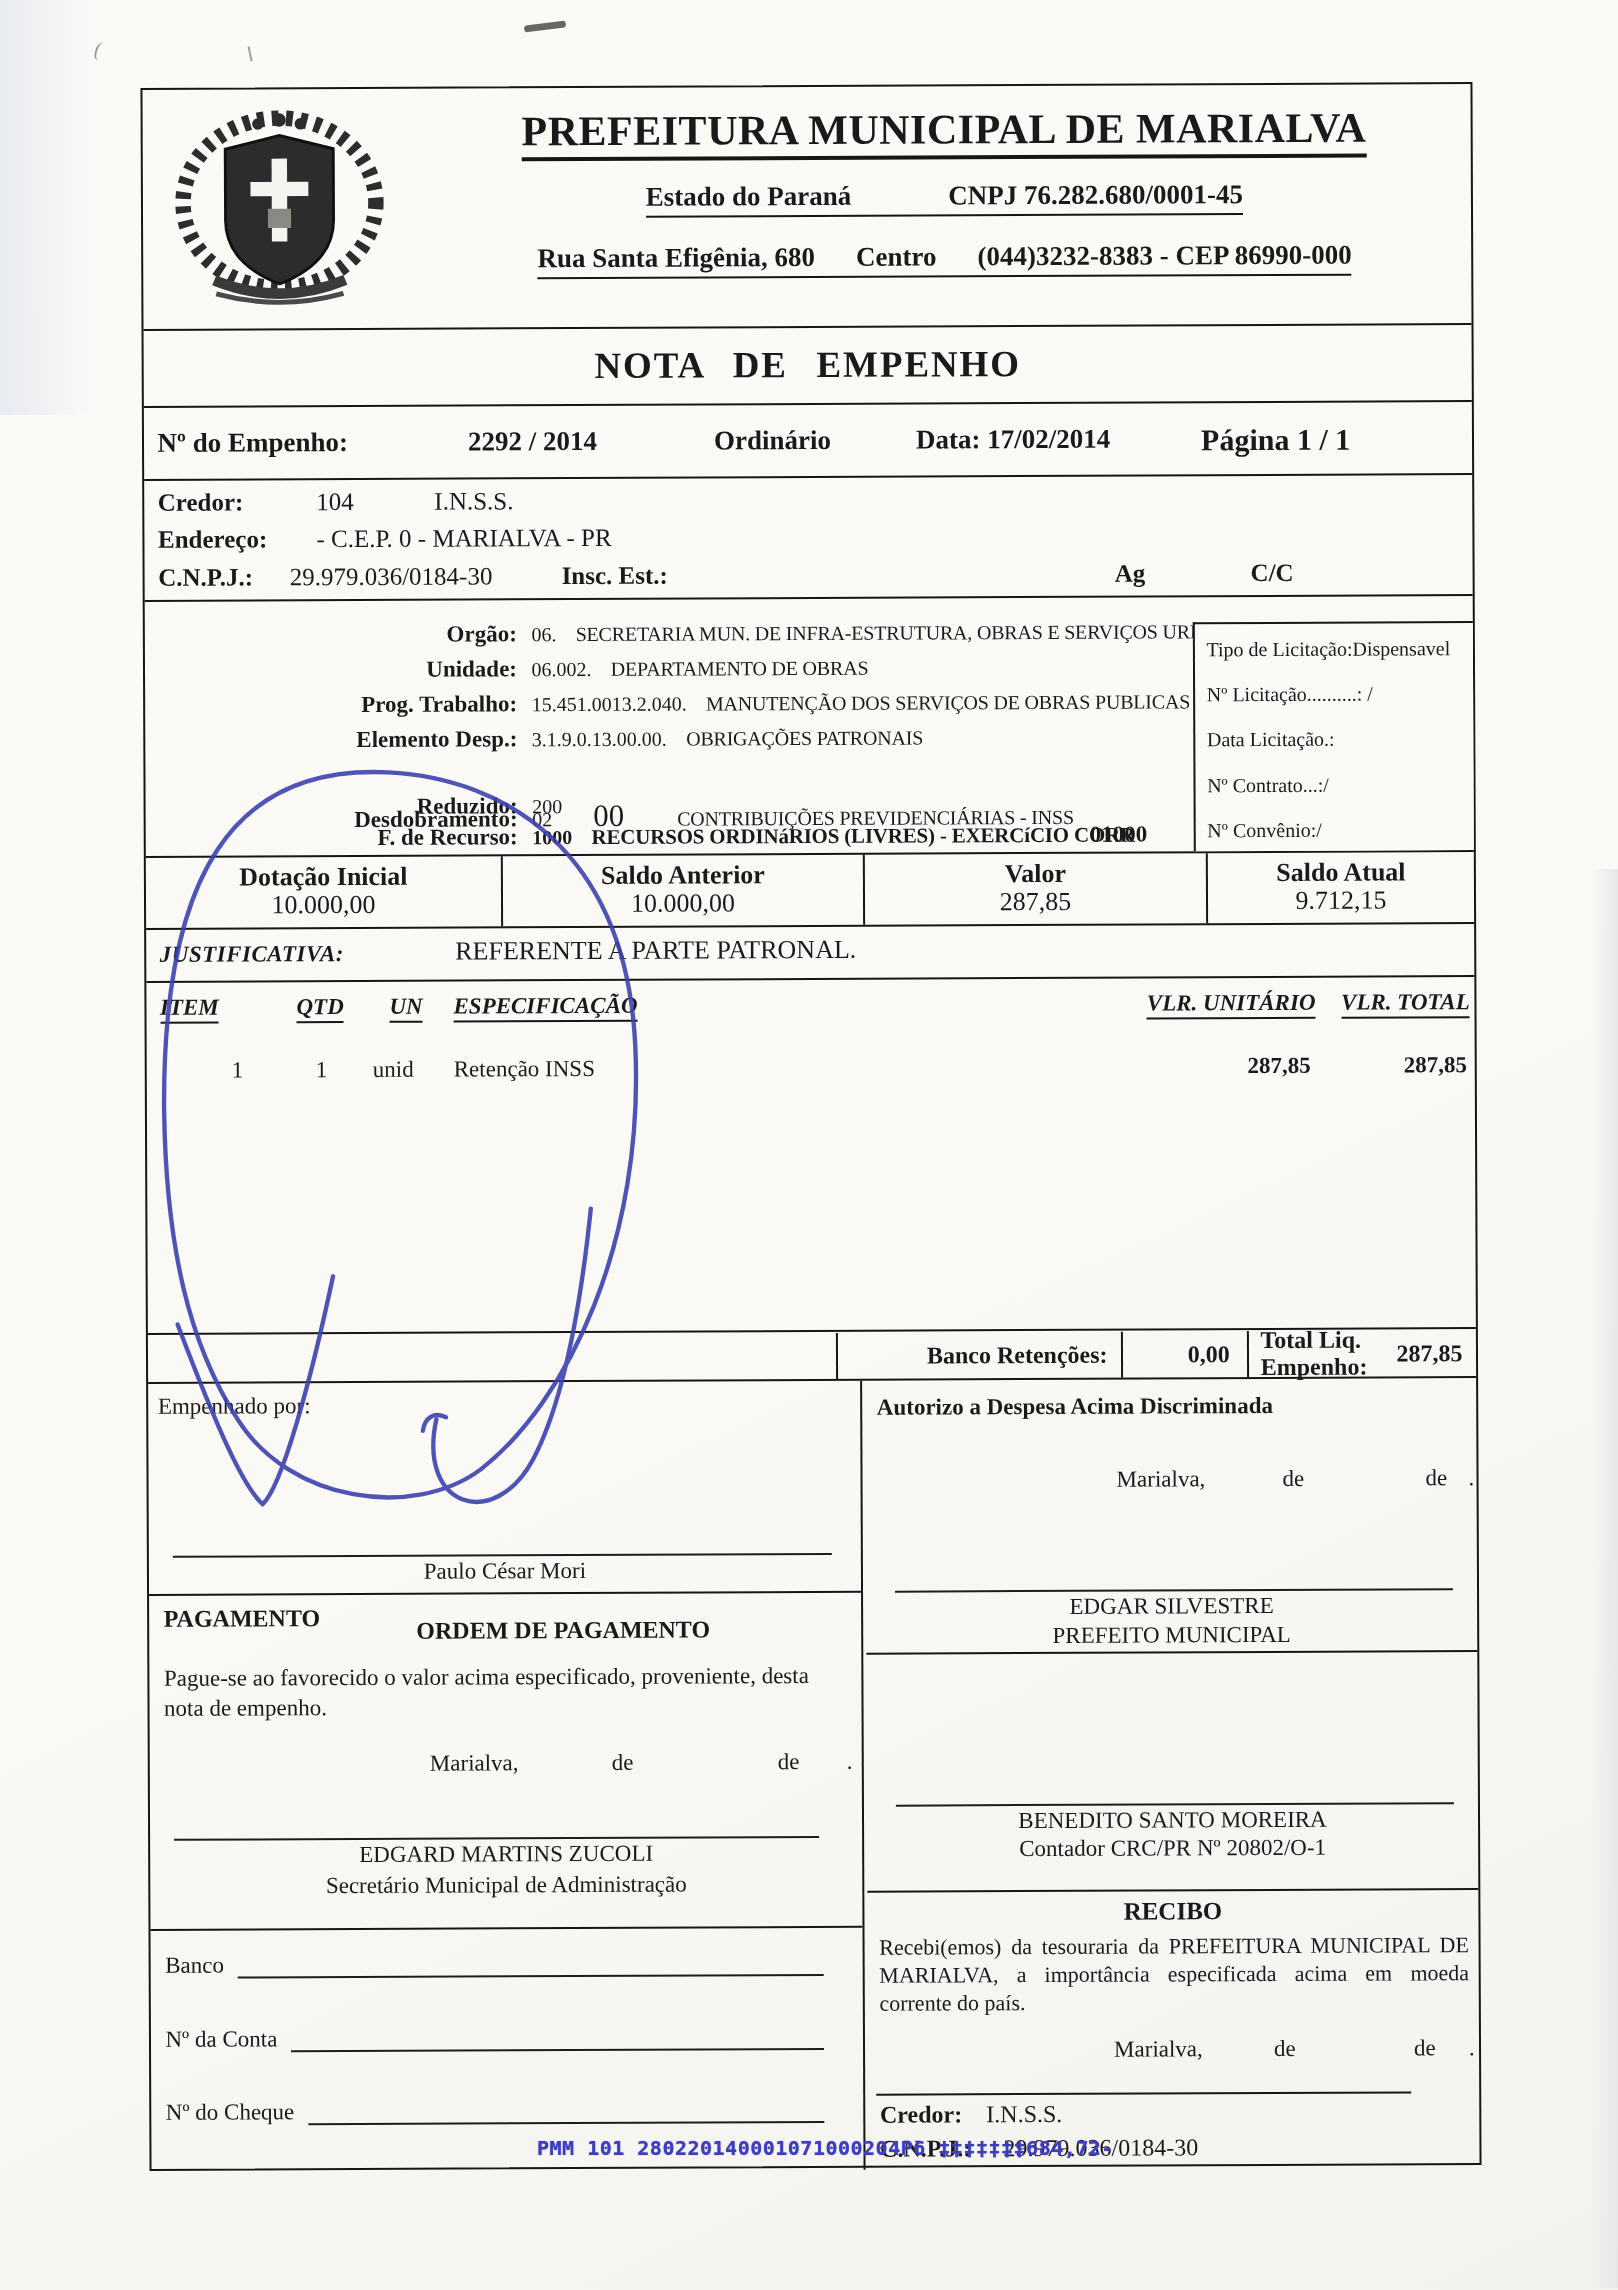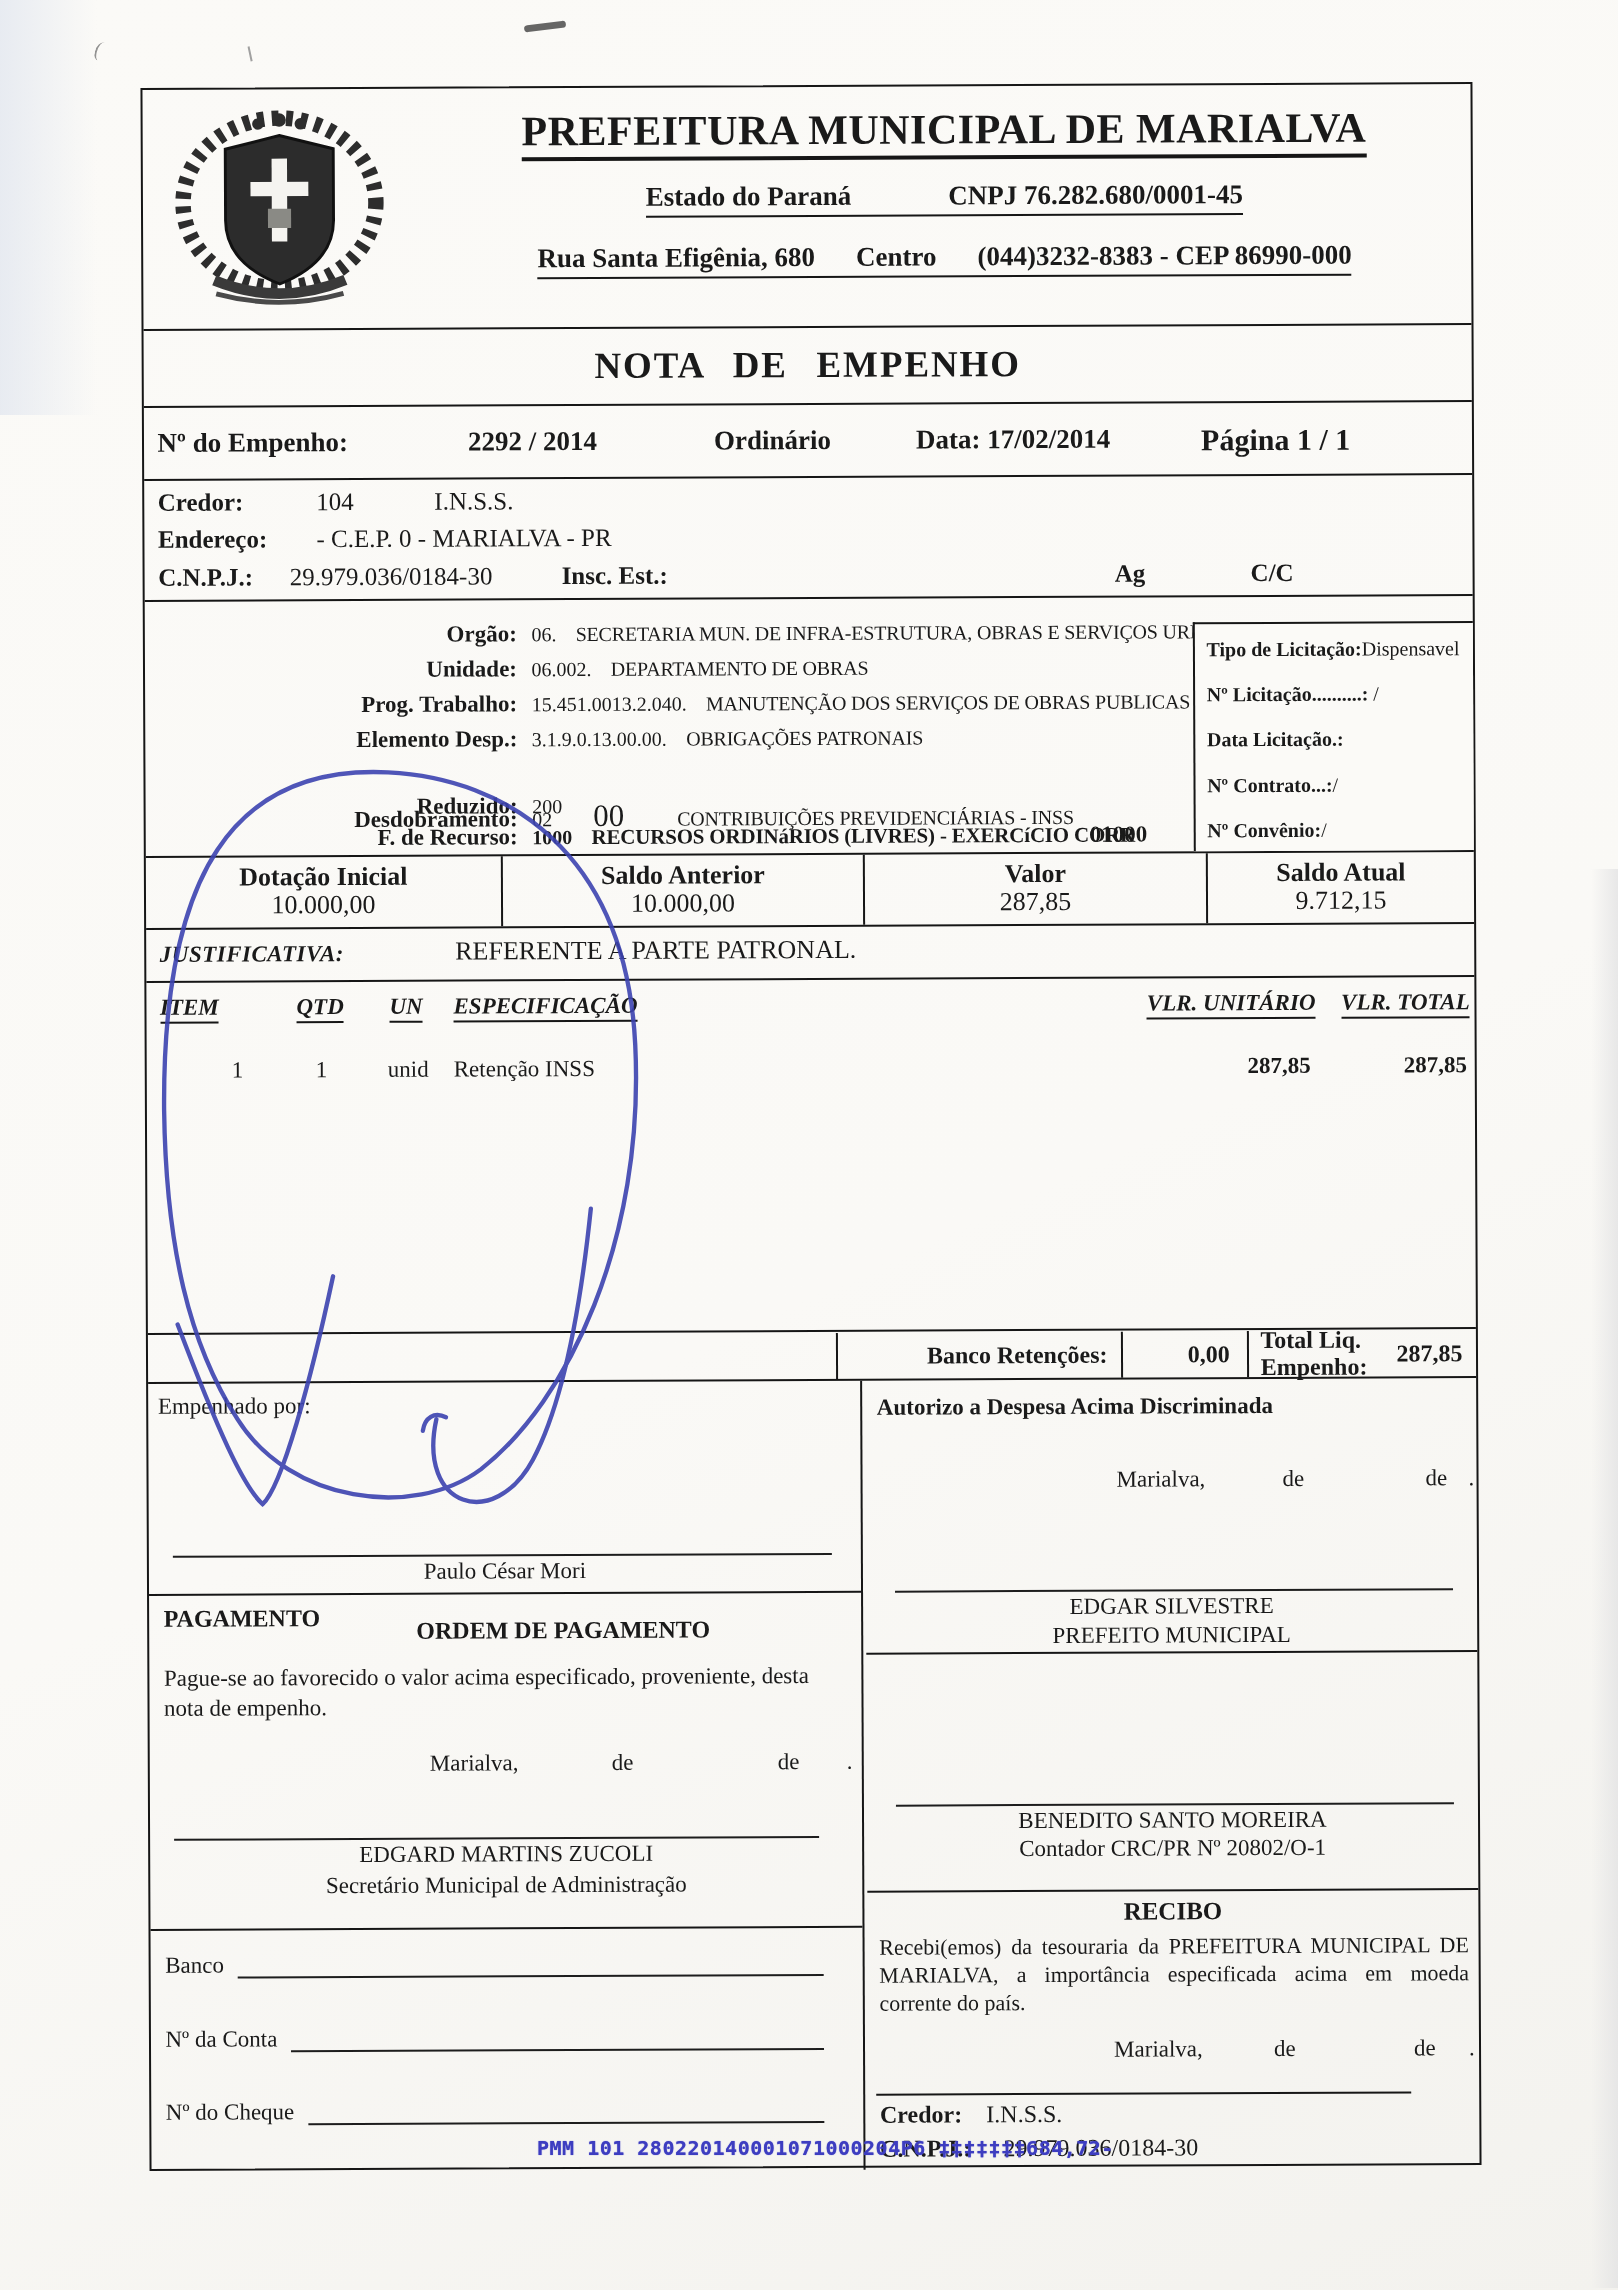--- a/index.html
+++ b/index.html
@@ -60,21 +60,21 @@
   .orc-row{ position:absolute; left:0; display:flex; align-items:baseline; white-space:nowrap; width:1048px;}
   .orc-label{ width:372px; text-align:right; font-weight:bold; font-size:23px; flex:none;}
   .orc-code{ margin-left:14.5px; font-size:20px; flex:none;}
   .orc-code2{ margin-left:41px; font-size:31px; flex:none;margin-top:38px;}
   .orc-desc{ margin-left:19.3px; font-size:20px; letter-spacing:-0.2px; }
   .orc-row.bold .orc-code, .orc-row.bold .orc-desc{ font-weight:bold; }
   .orc-extra{ position:absolute; left:944px; font-weight:bold; font-size:23px; }
   .licit{ position:absolute; left:1048px; top:25px; right:0; bottom:0;
     border-left:2.9px solid #161616; border-top:2.9px solid #161616; background:#fbfaf7; }
   .licit .ln{ position:absolute; left:11.6px; right:3.9px; white-space:nowrap; font-size:20px; }
-  .licit b{ font-weight:bold; }
+  .licit b{ font-weight:normal; }
 
   
   .amounts{ top:768px; height:72px; display:flex; }
   .amt{ height:100%; text-align:center; padding-top:4.8px; }
   .amt .lb{ font-weight:bold; font-size:26px; display:block; }
   .amt .vl{ font-size:26px; display:block; margin-top:-1.9px; }
   .amt1{ width:357px; border-right:2.9px solid #161616; }
   .amt2{ width:362px; border-right:2.9px solid #161616; }
   .amt3{ width:343px; border-right:2.9px solid #161616; }
   .amt4{ flex:1; }
@@ -276,21 +276,21 @@
 
     <div class="sec items">
       <span class="ith" style="left:13.5px">ITEM</span>
       <span class="ith" style="left:150px">QTD</span>
       <span class="ith" style="left:243px">UN</span>
       <span class="ith" style="left:307px">ESPECIFICAÇÃO</span>
       <span class="ith" style="right:159px">VLR. UNITÁRIO</span>
       <span class="ith" style="right:4.8px">VLR. TOTAL</span>
       <span class="itr" style="left:85px">1</span>
       <span class="itr" style="left:169px">1</span>
-      <span class="itr" style="left:241px">unid</span>
+      <span class="itr" style="left:226px">unid</span>
       <span class="itr" style="left:307px">Retenção INSS</span>
       <span class="itv" style="right:164px">287,85</span>
       <span class="itv" style="right:7.7px">287,85</span>
     </div>
 
     <div class="sec totals">
       <div class="tc tc1"></div>
       <div class="tc tc2">
           <span>Banco Retenções:</span>
         </div>

